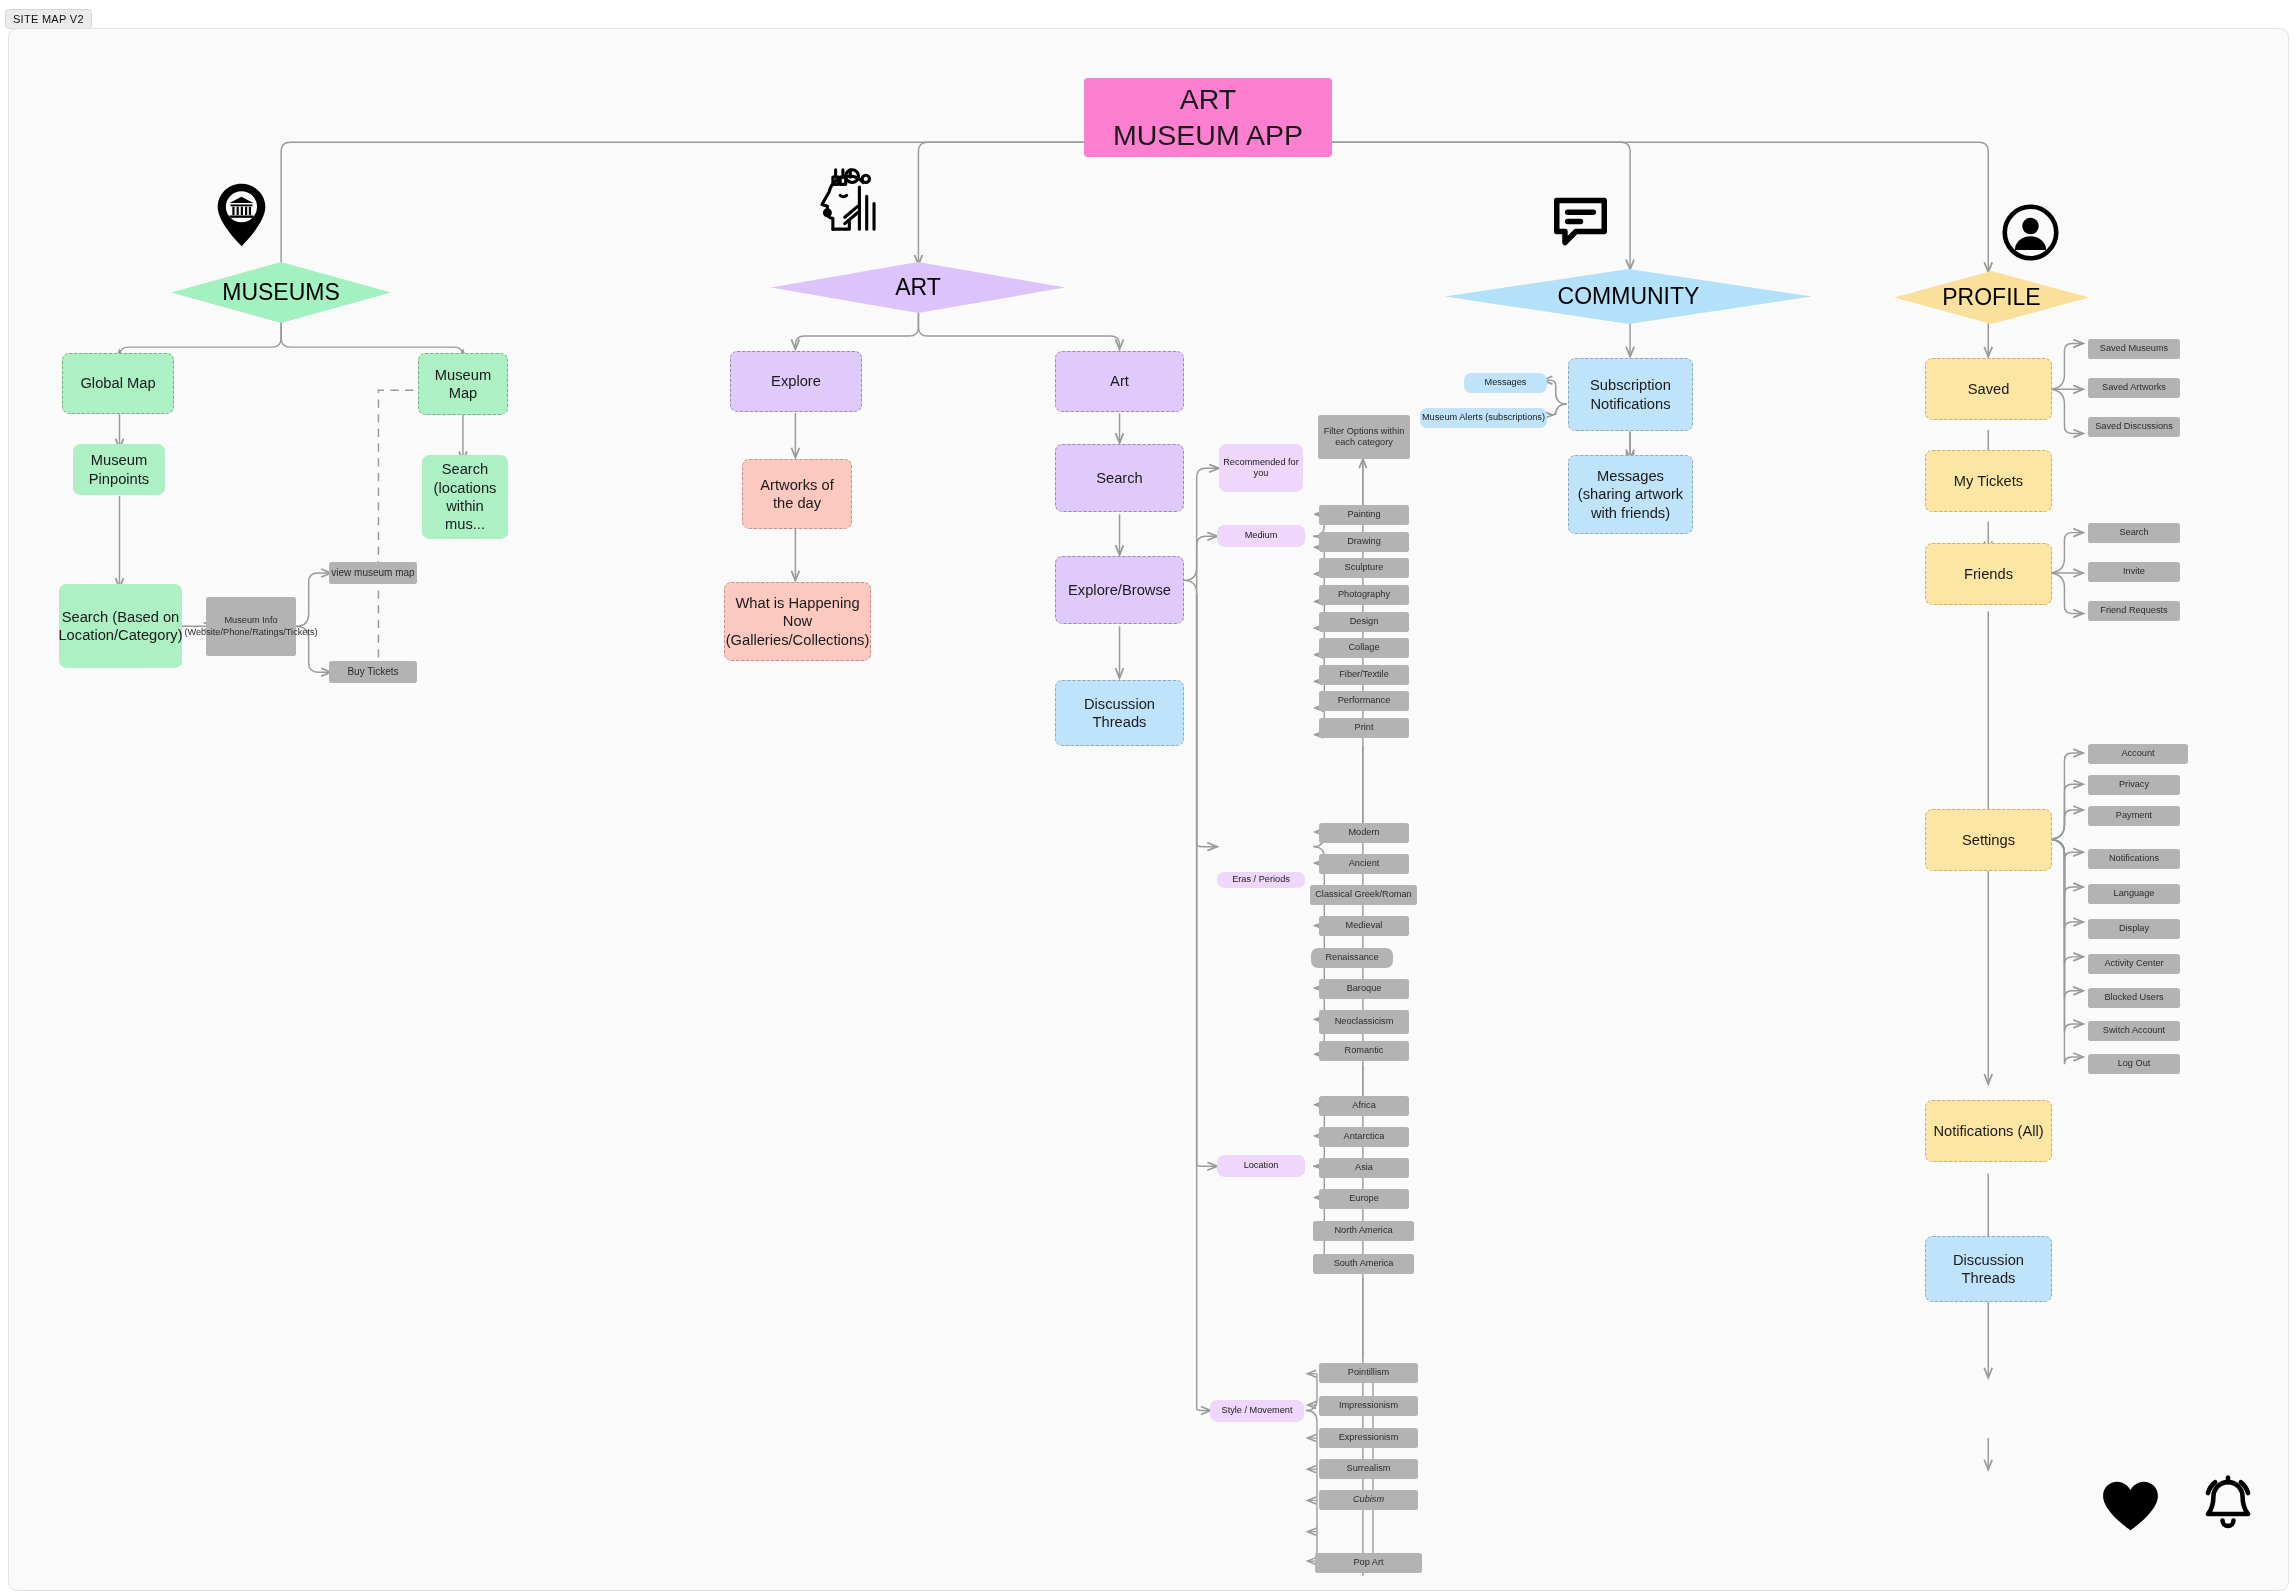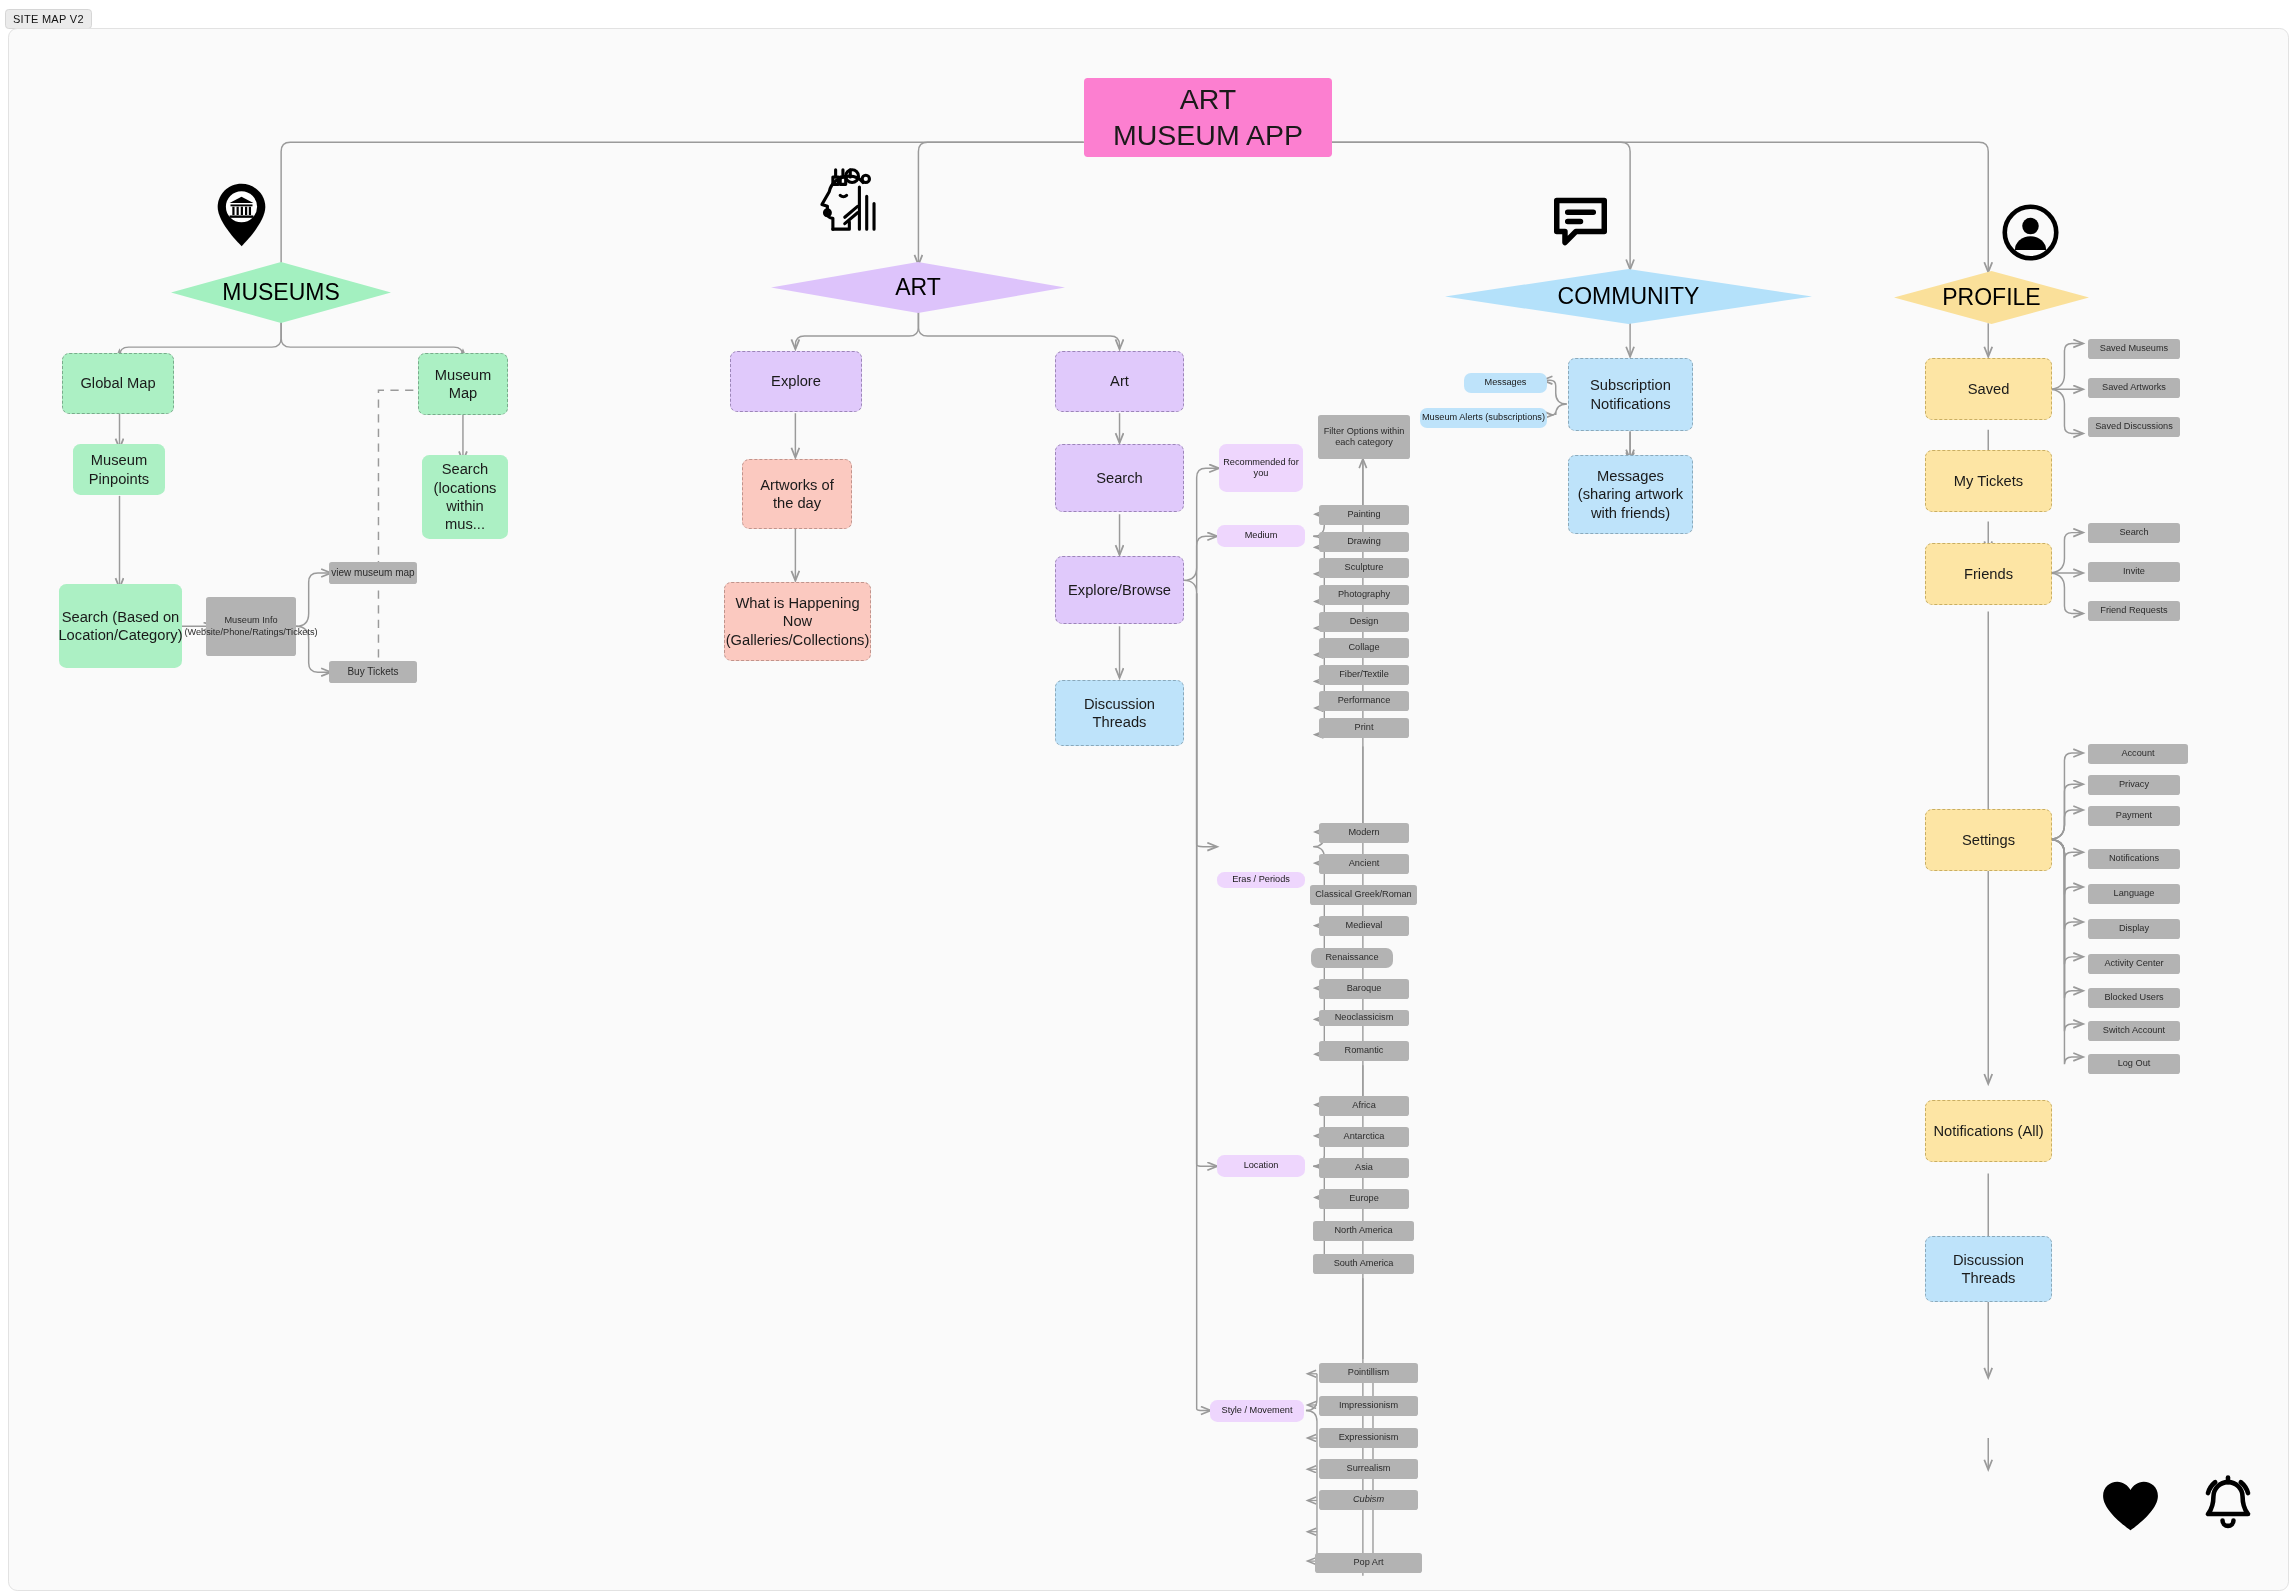--- a/index.html
+++ b/index.html
@@ -351,21 +351,21 @@
     </div>
   <div class="node rect grey lbl-xs" style="left:1319px;top:916px;width:90px;height:20px;">
       <span>Medieval</span>
     </div>
   <div class="node rect grey lbl-xs" style="left:1311px;top:948px;width:82px;height:20px;border-radius:7px;">
       <span>Renaissance</span>
     </div>
   <div class="node rect grey lbl-xs" style="left:1319px;top:979px;width:90px;height:20px;">
       <span>Baroque</span>
     </div>
-  <div class="node rect grey lbl-xs" style="left:1319px;top:1010px;width:90px;height:16px;">
+  <div class="node rect grey lbl-xs" style="left:1319px;top:1010px;width:90px;height:24px;">
       <span>Neoclassicism</span>
     </div>
   <div class="node rect grey lbl-xs" style="left:1319px;top:1041px;width:90px;height:20px;">
       <span>Romantic</span>
     </div>
 
   <div class="node rect grey lbl-xs" style="left:1319px;top:1096px;width:90px;height:20px;">
       <span>Africa</span>
     </div>
   <div class="node rect grey lbl-xs" style="left:1319px;top:1127px;width:90px;height:20px;">

